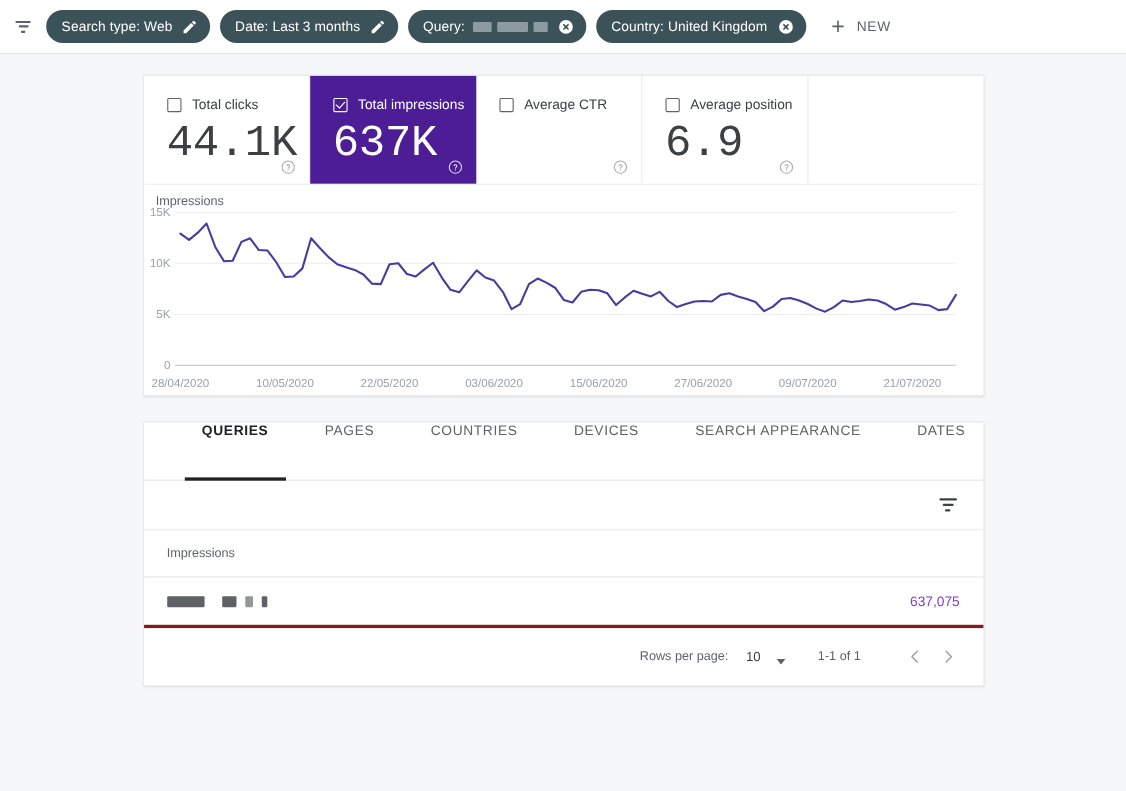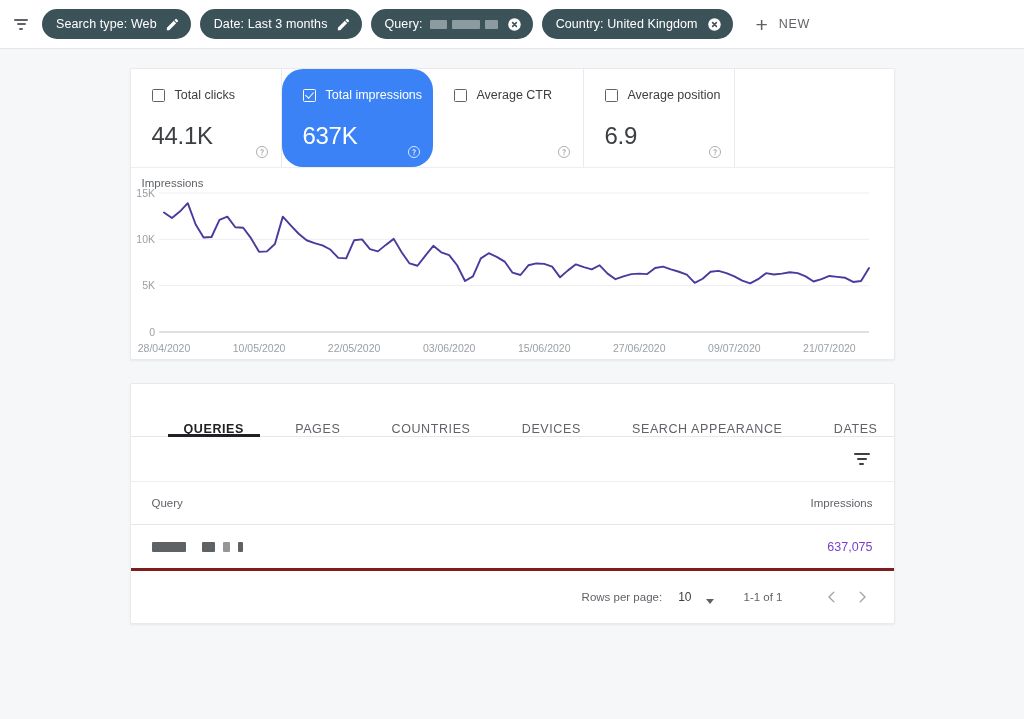--- a/index.html
+++ b/index.html
@@ -86,24 +86,23 @@
   #metrics-strip { display: flex; height: 99px; border-bottom: 1px solid #edeef0;}
   .metric {
     width: 151px;
     border-right: 1px solid #e8eaed;
     padding: 19px 0 0 21px;
     position: relative;
     cursor: pointer;
   }
   .metric:last-of-type { border-right: none; }
   .metric.selected {
-    background: #3b82f6;
+    background: #4c1d95;
     border-right: none;
     border-left: none;
-    border-radius: 21px;
   }
   .metric-head { display: flex; align-items: center; gap: 10px; }
   .cb {
     width: 13px; height: 13px;
     border: 1.6px solid #5f6368;
     border-radius: 1.5px;
     flex: none;
     position: relative;
   }
   .metric.selected .cb {
@@ -114,25 +113,26 @@
     position: absolute;
     left: 3.2px; top: .4px;
     width: 3.6px; height: 7.2px;
     border: solid #ffffff;
     border-width: 0 1.7px 1.7px 0;
     transform: rotate(42deg);
   }
   .metric-label { font-size: 12.5px; color: #3c4043; white-space: nowrap; }
   .metric.selected .metric-label { color: #ffffff; }
   .metric-value {
-    font-size: 24px;
+    font-size: 40px;
     color: #3c4043;
-    margin-top: 20px;
+    margin-top: 7px;
     font-weight: 400;
     letter-spacing: -.3px;
+    font-family: Liberation Mono, monospace;
   }
   .metric.selected .metric-value { color: #ffffff; }
   .help-icon {
     position: absolute; right: 12px; bottom: 8px;
     width: 14px; height: 14px; opacity: .55; cursor: pointer;
   }
   .metric.selected .help-icon { opacity: .85; }
   .spacer-metric { flex: 1; }
 
   
@@ -151,21 +151,21 @@
 
   
   #table-card { margin-top: 23px; margin-bottom: 30px; }
   #tabs {
     display: flex;
     height: 53px;
     border-bottom: 1px solid #e4e6e8;
     padding-left: 37px;
   }
   .tab {
-    display: flex; align-items: flex-end; justify-content: center;
+    display: flex; align-items: flex-start; justify-content: center;
     padding: 0 16px;
     font-size: 12.5px;
     letter-spacing: .6px;
     color: #5f6368;
     cursor: pointer;
     position: relative;
     white-space: nowrap;
   }
   .tab.active { color: #202124; font-weight: bold; }
   .tab.active:after {
@@ -408,21 +408,20 @@
 
     <div id="table-toolbar">
       <div class="toolbar-filter">
         <i></i>
         <i></i>
         <i></i>
       </div>
     </div>
 
     <div id="table-head">
-      <div class="th-query">Query</div>
       <div class="th-impr">Impressions</div>
     </div>
 
     <div id="table-row">
       <div class="td-query">
         <b style="width:34px"></b>
         <b style="width:13px;margin-left:8px"></b>
         <b style="width:7px;opacity:.55"></b>
         <b style="width:5px"></b>
       </div>

